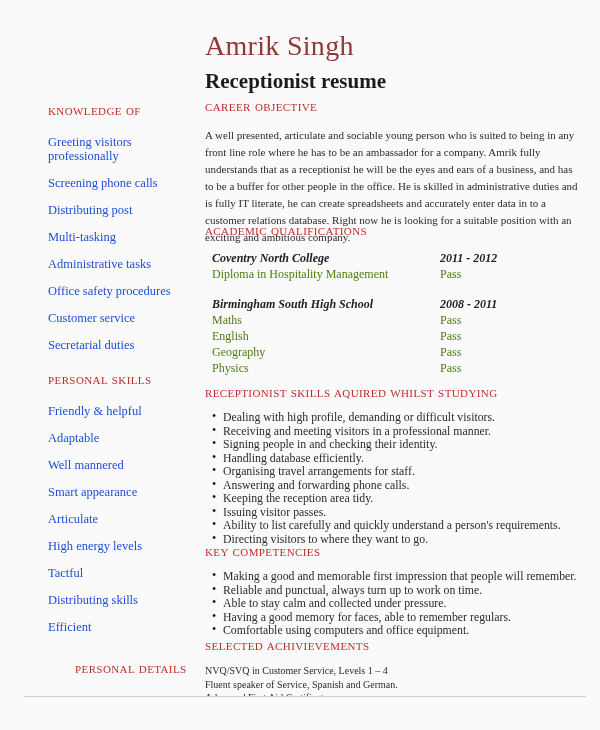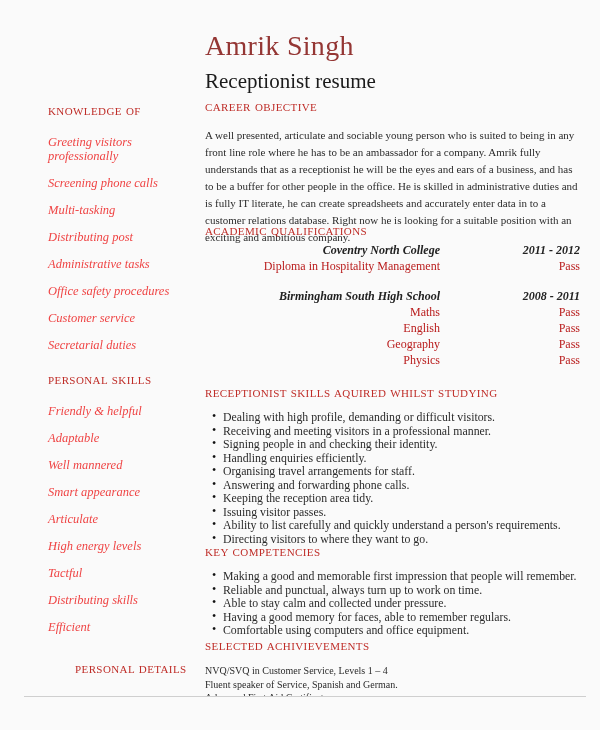--- a/index.html
+++ b/index.html
@@ -15,58 +15,59 @@
   
   .header{position:absolute;left:205px;top:30px;}
   .page-title{
     font-size:28px;line-height:32px;
     color:var(--title-red,#943634);
     letter-spacing:.3px;
   }
   .page-subtitle{
     font-size:21px;line-height:26px;margin-top:6px;
     color:#1b1b1b;
+    font-weight:bold;
   }
 
   
   .sec-h{
     color:var(--heading-red,#bf2d28);
     font-size:11px;line-height:14px;
     letter-spacing:.4px;word-spacing:1px;
   }
 
   
   .sidebar{position:absolute;left:48px;top:104px;width:140px;}
   .sidebar .sec-h{margin:0 0 17px 0;}
   .side-items{list-style:none;margin:0;padding:0;}
   .side-items li{
-    font-style:italic;font-size:12.5px;line-height:14px;
-    margin:0 0 13px 0;color:#ef4444;
+    font-size:12.5px;line-height:14px;
+    margin:0 0 13px 0;color:#1d4ed8;
   }
   .side-sec-2{margin-top:21px;}
   .side-sec-3{margin-top:28px;margin-left:27px;}
 
   
   .main{position:absolute;left:205px;top:0;width:382px;}
   .sec{position:absolute;left:0;width:382px;}
   .sec-career{top:100px;}
   .sec-academic{top:224px;}
   .sec-skills{top:386px;}
   .sec-comp{top:545px;}
   .sec-achieve{top:639px;}
 
   .body-text{
     font-size:11px;line-height:17px;margin-top:13px;
     color:#2b2b2b;width:378px;
   }
 
   
-  .qual-table{margin-top:4px;padding-left:7px;text-align:right;}
+  .qual-table{margin-top:12px;padding-left:7px;}
   .qual-head{display:flex;font-weight:bold;font-style:italic;line-height:16px;font-size:12px;color:#222;}
-  .qual-row{display:flex;line-height:16px;font-size:12px;color:#b91c1c;}
+  .qual-row{display:flex;line-height:16px;font-size:12px;color:#4d7c0f;}
   .qual-c1{width:228px;}
   .qual-c2{width:140px;}
   .qual-entry-2{margin-top:14px;}
 
   
   .bullets{list-style:none;margin:11px 0 0 0;padding:0;}
   .bullets li{
     font-size:11.8px;line-height:13.5px;color:#2b2b2b;
     padding-left:18px;position:relative;
   }
@@ -98,22 +99,22 @@
     <div class="page-subtitle">Receptionist resume</div>
   </div>
 
   <div class="sidebar">
 
     <div>
       <div class="sec-h">KNOWLEDGE OF</div>
       <ul class="side-items">
         <li>Greeting visitors professionally</li>
         <li>Screening phone calls</li>
+        <li>Distributing post</li>
         <li>Multi-tasking</li>
-        <li>Distributing post</li>
         <li>Administrative tasks</li>
         <li>Office safety procedures</li>
         <li>Customer service</li>
         <li>Secretarial duties</li>
       </ul>
     </div>
 
     <div class="side-sec-2">
       <div class="sec-h">PERSONAL SKILLS</div>
       <ul class="side-items">
@@ -182,21 +183,21 @@
 
       </div>
     </div>
 
     <div class="sec sec-skills">
       <div class="sec-h">RECEPTIONIST SKILLS AQUIRED WHILST STUDYING</div>
       <ul class="bullets">
         <li><span class="dot">•</span><span>Dealing with high profile, demanding or difficult visitors.</span></li>
         <li><span class="dot">•</span><span>Receiving and meeting visitors in a professional manner.</span></li>
         <li><span class="dot">•</span><span>Signing people in and checking their identity.</span></li>
-        <li><span class="dot">•</span><span>Handling enquiries efficiently.</span></li>
+        <li><span class="dot">•</span><span>Handling database efficiently.</span></li>
         <li><span class="dot">•</span><span>Organising travel arrangements for staff.</span></li>
         <li><span class="dot">•</span><span>Answering and forwarding phone calls.</span></li>
         <li><span class="dot">•</span><span>Keeping the reception area tidy.</span></li>
         <li><span class="dot">•</span><span>Issuing visitor passes.</span></li>
         <li><span class="dot">•</span><span>Ability to list carefully and quickly understand a person's requirements.</span></li>
         <li><span class="dot">•</span><span>Directing visitors to where they want to go.</span></li>
       </ul>
     </div>
 
     <div class="sec sec-comp">

